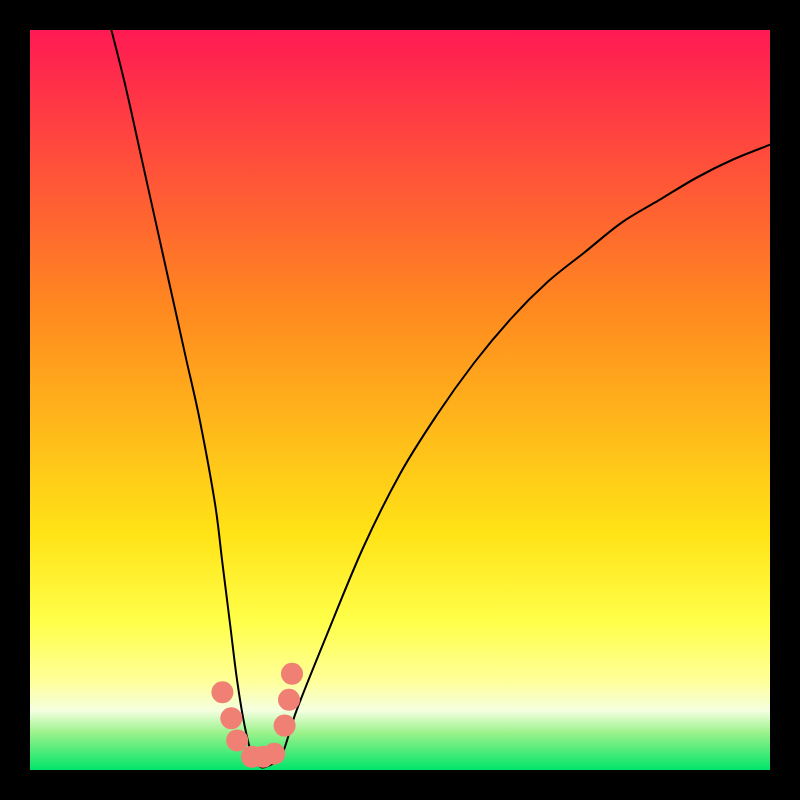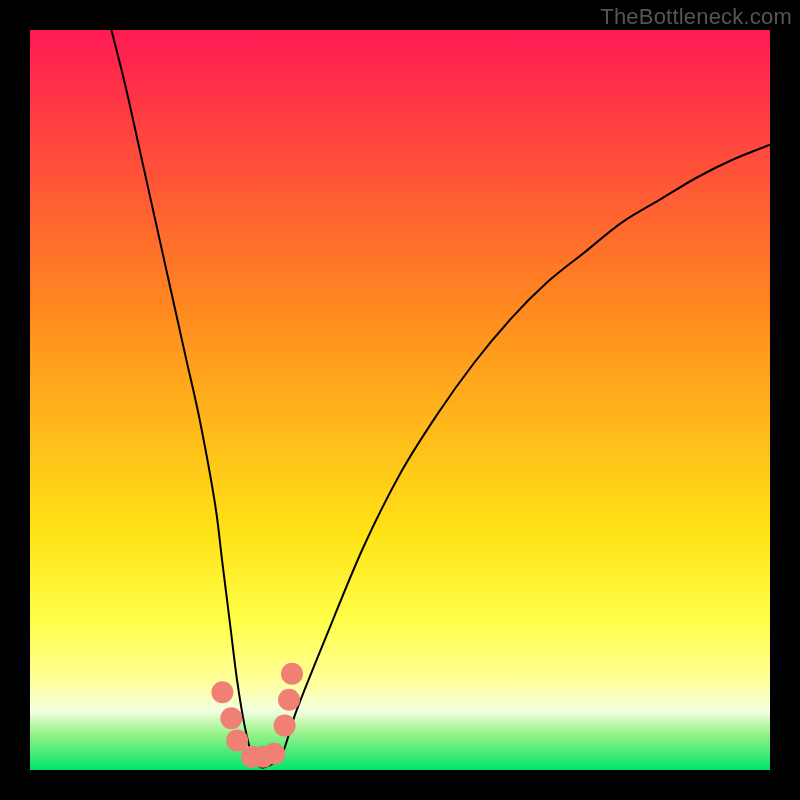--- a/index.html
+++ b/index.html
@@ -35,21 +35,20 @@
     letter-spacing: 0.2px;
     user-select: none;
   }
   svg { display: block; }
 </style>
 </head>
 <body>
 
 <div class="frame">
 
-  <div class="watermark">TheBottleneck.com</div>
 
   <div class="plot">
     <svg id="chart-svg" width="740" height="740" viewBox="0 0 740 740">
       <defs>
         <linearGradient id="bg-grad" x1="0" y1="0" x2="0" y2="1">
           <stop id="g0" offset="0%" stop-color="#ff1a53"></stop>
           <stop id="g1" offset="38%" stop-color="#ff8a1f"></stop>
           <stop id="g2" offset="68%" stop-color="#ffe316"></stop>
           <stop id="g3" offset="80%" stop-color="#ffff4a"></stop>
           <stop id="g4" offset="88%" stop-color="#ffff9a"></stop>

